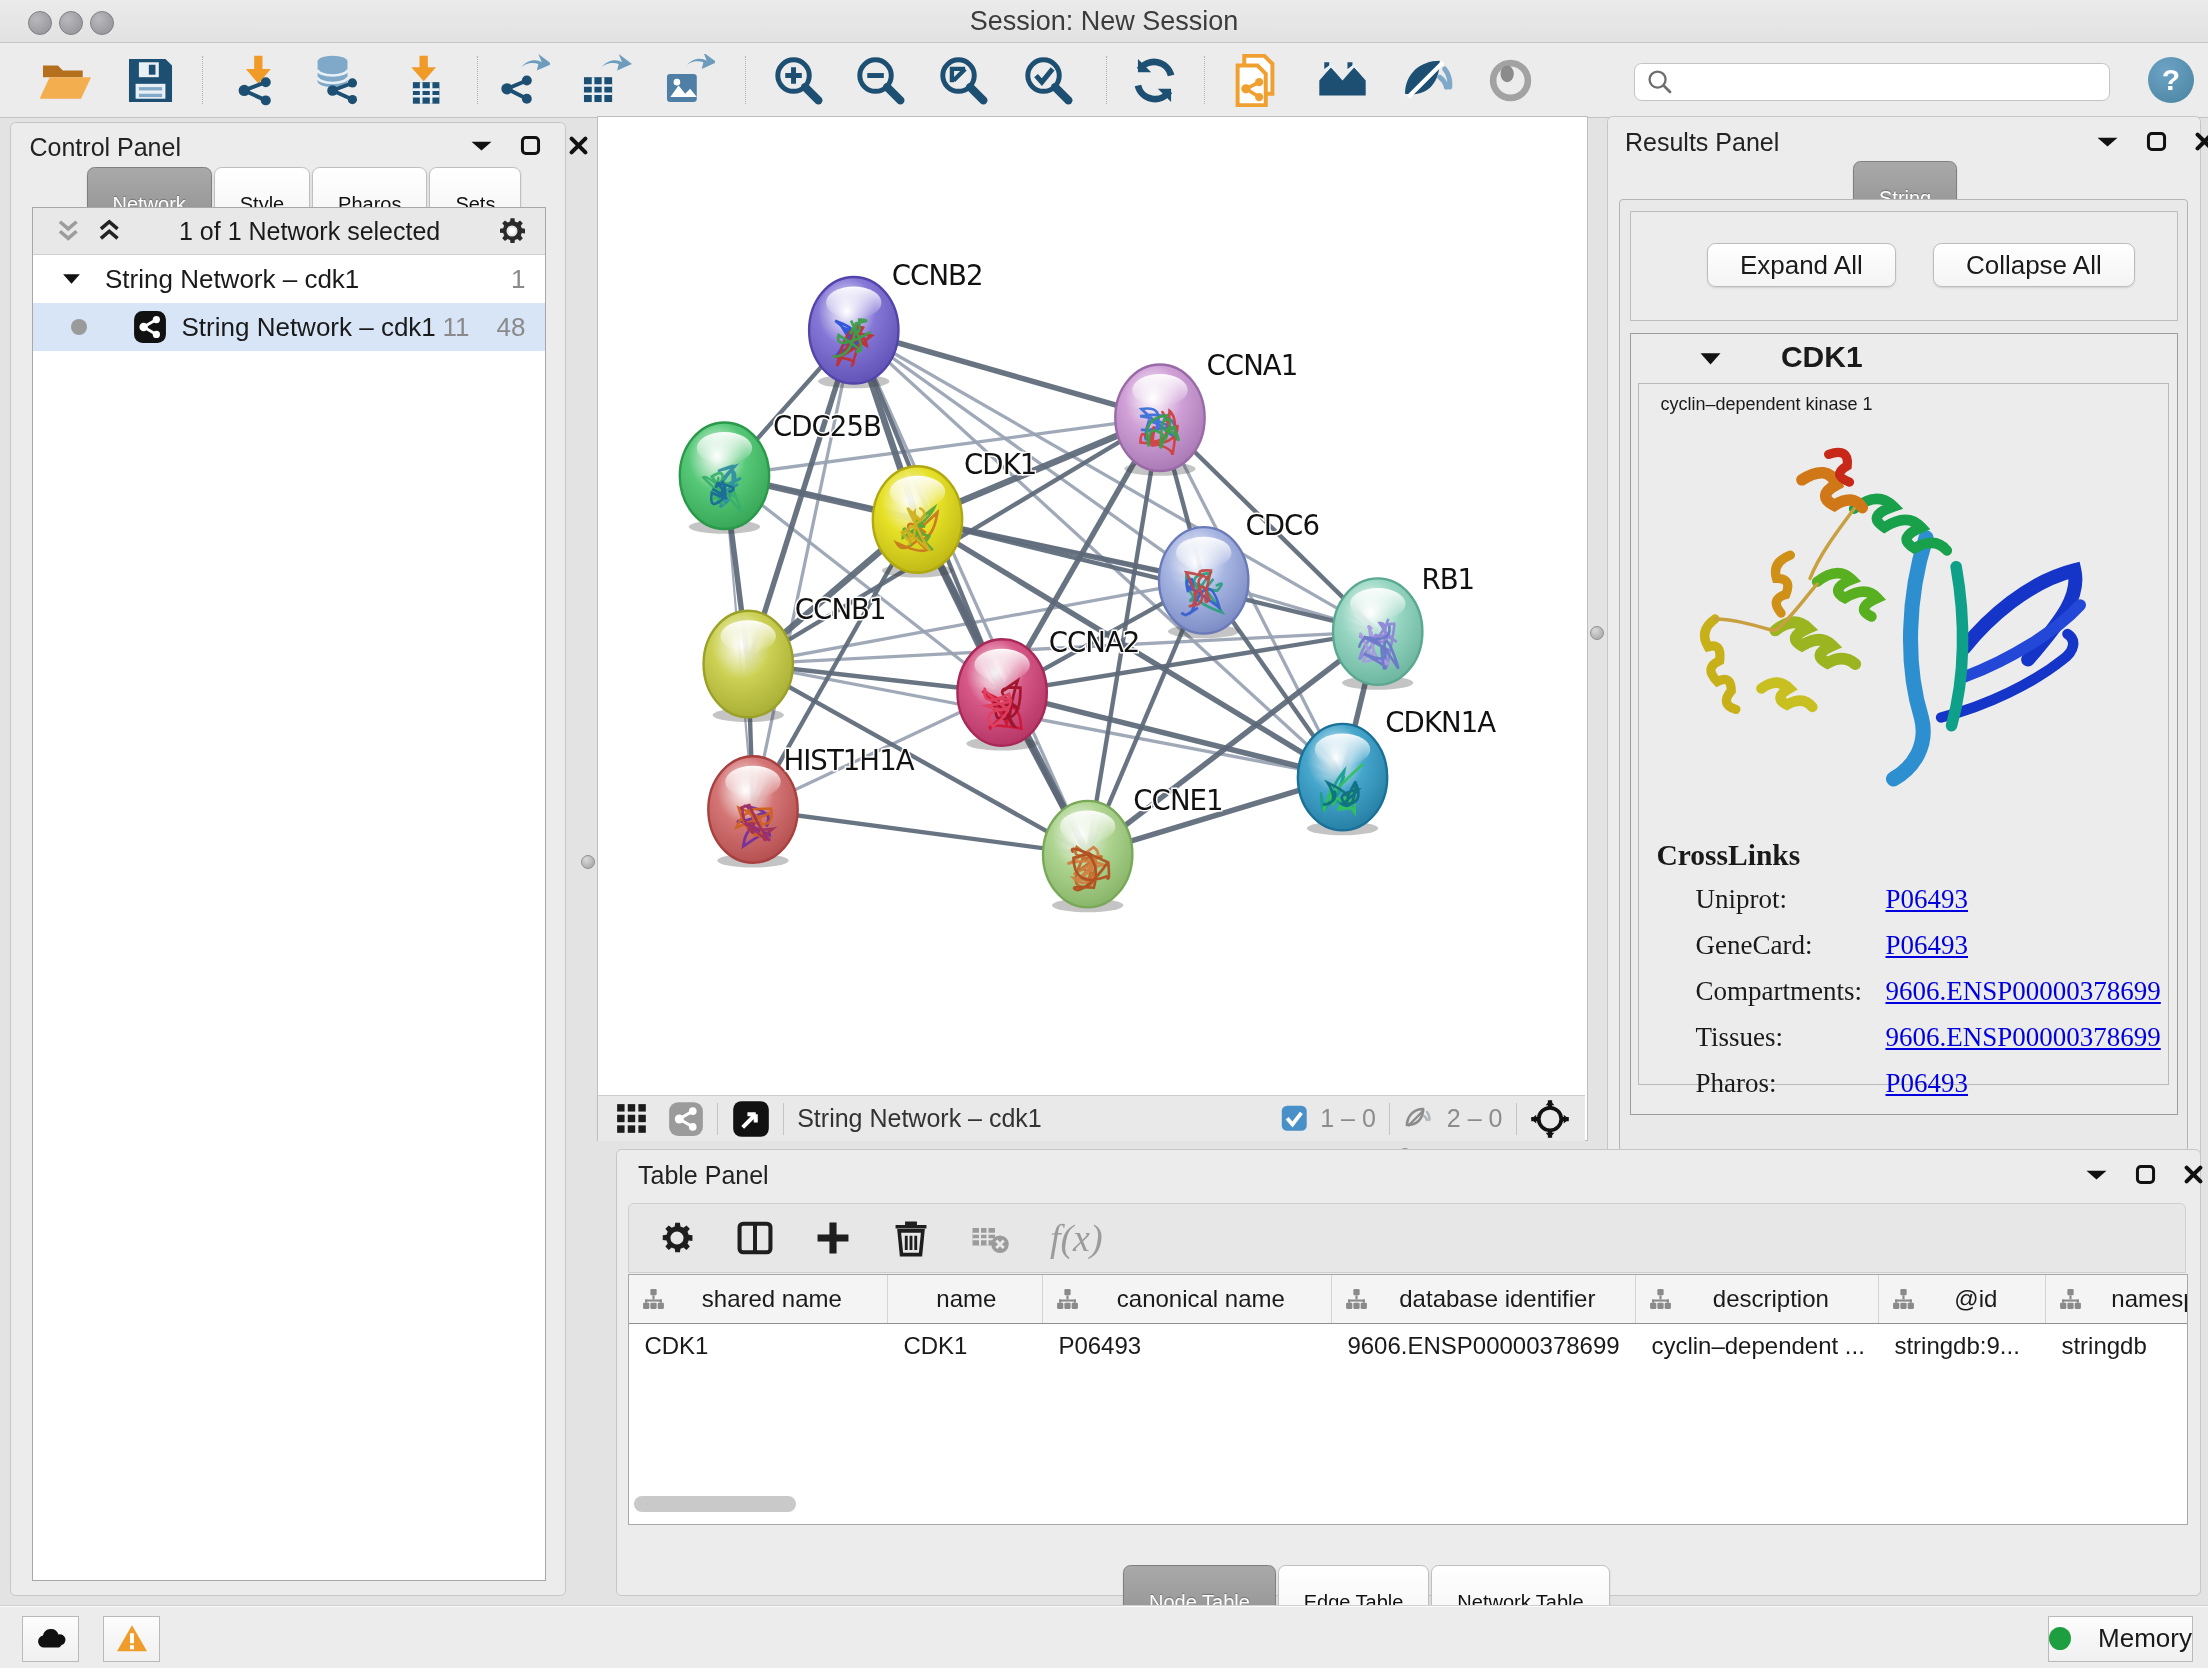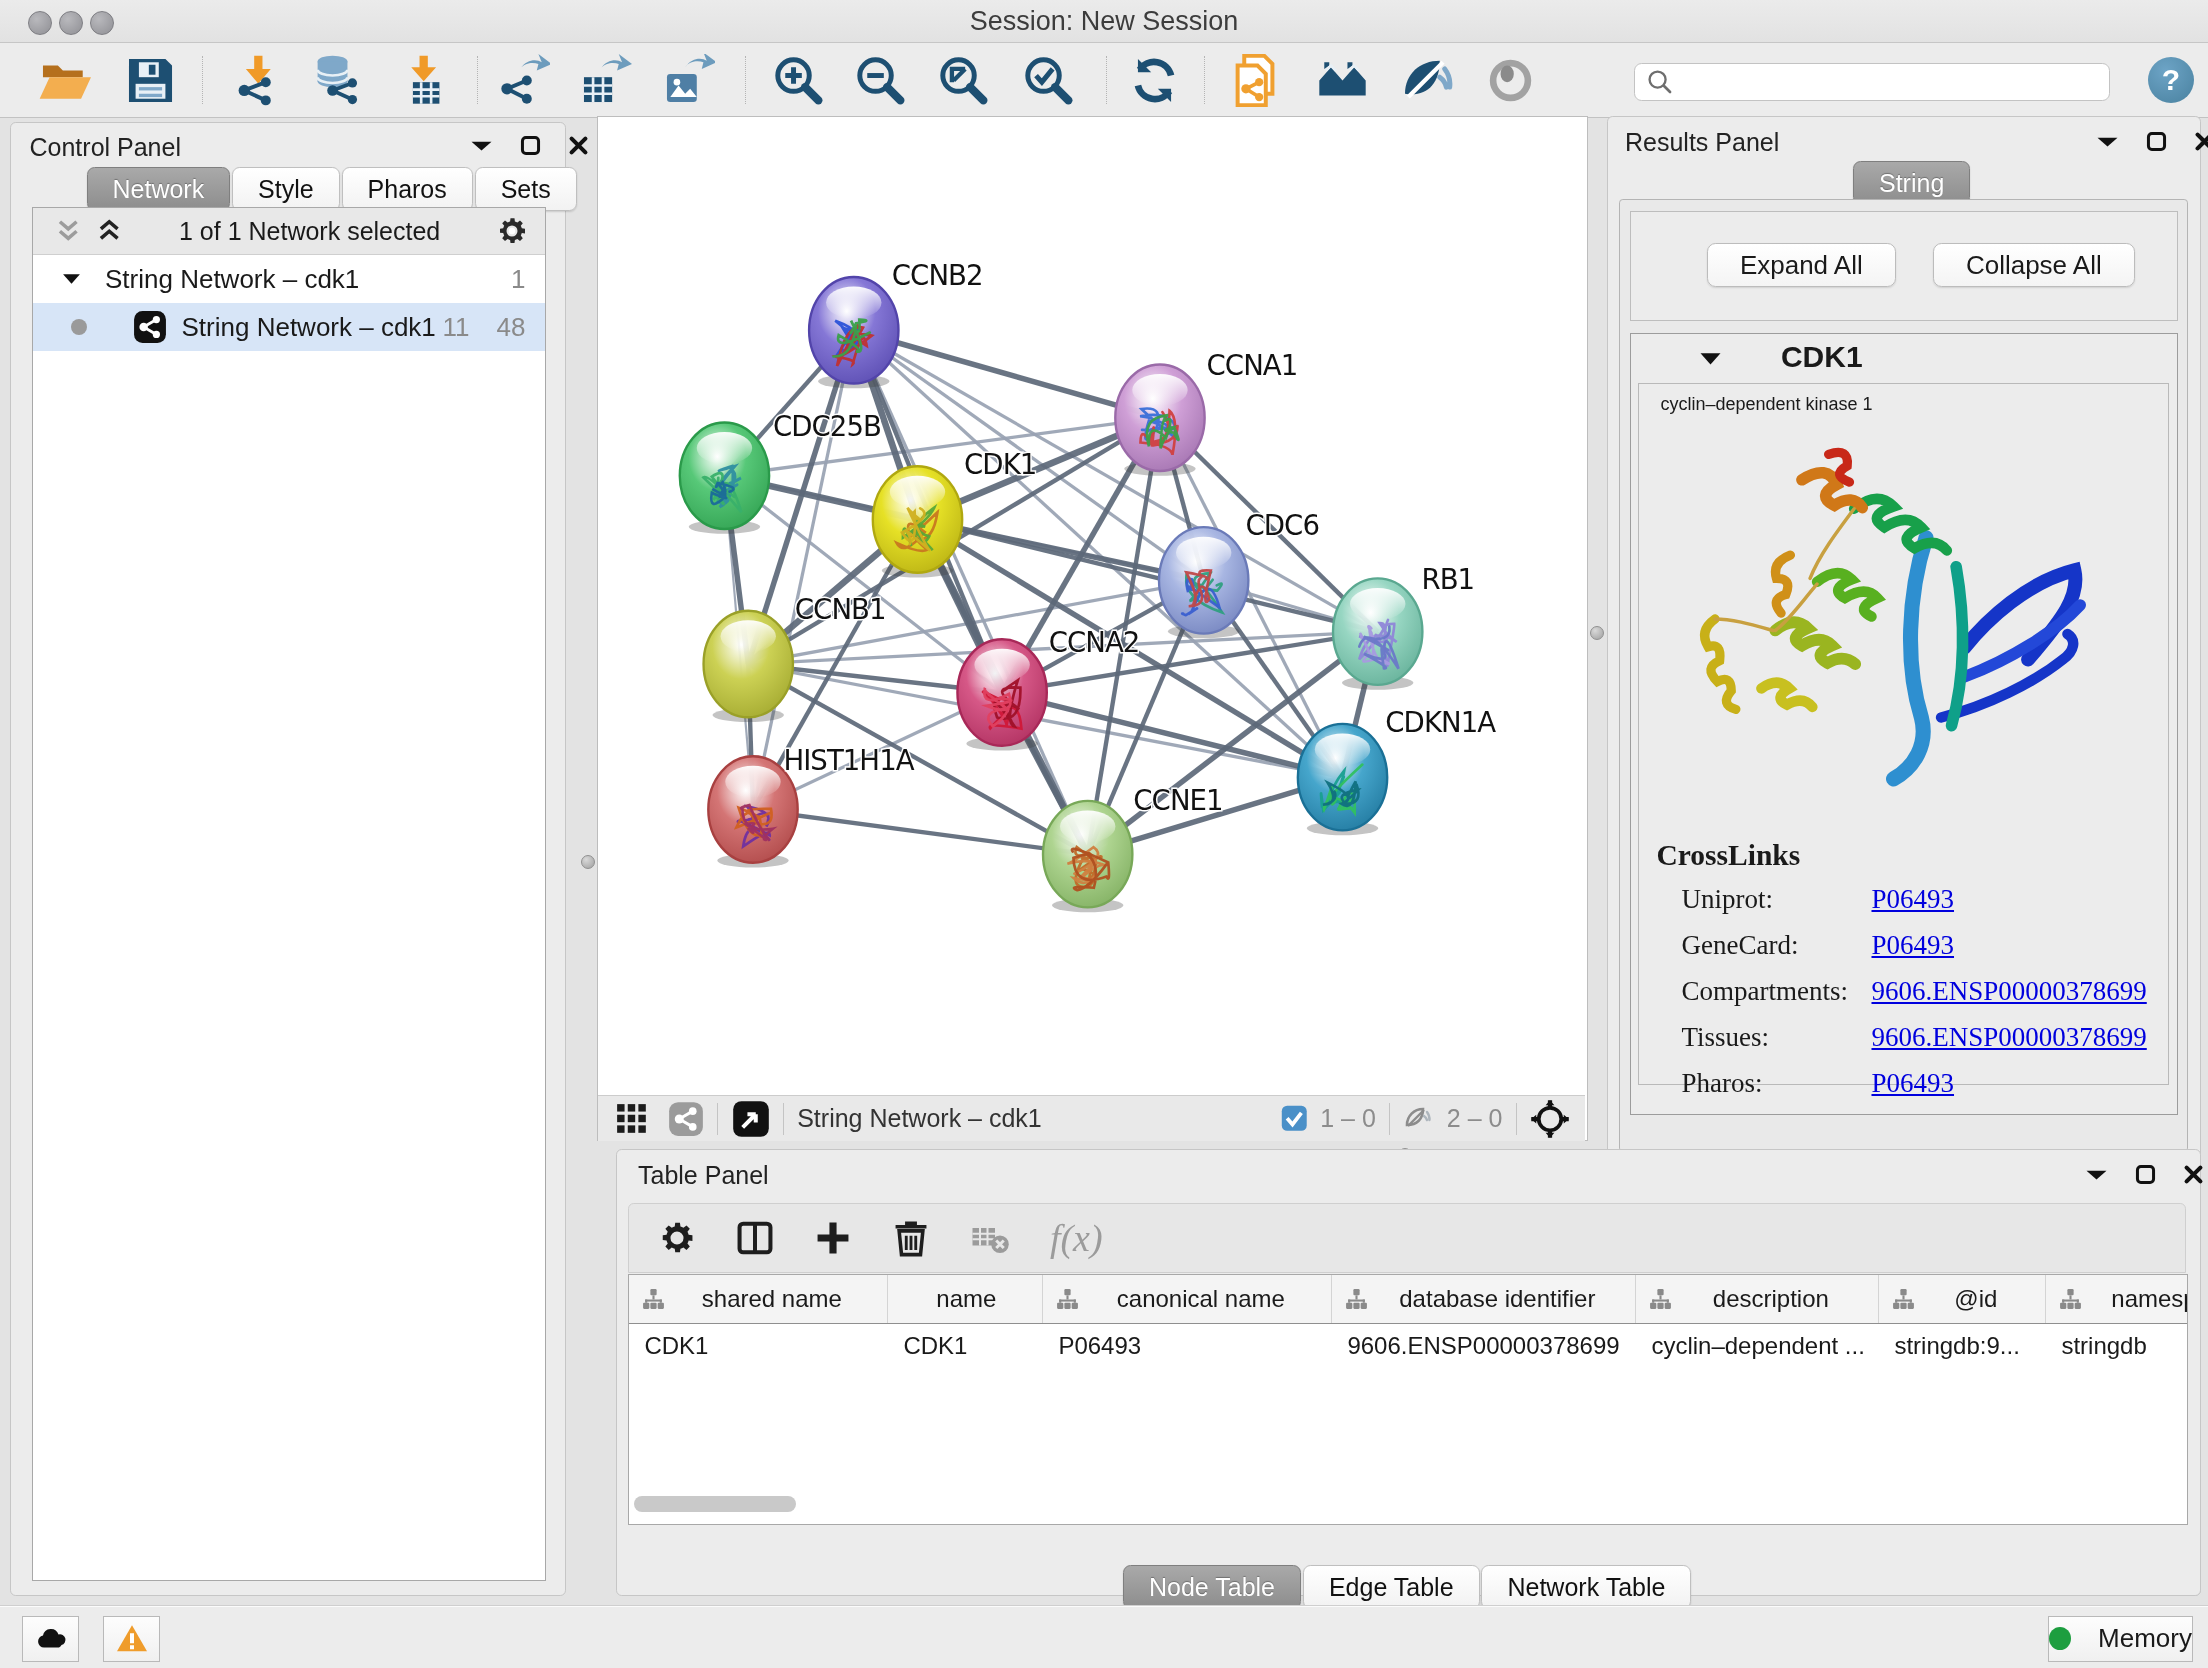--- a/index.html
+++ b/index.html
@@ -21,22 +21,22 @@
   #searchbox{left:1634px;top:20px;width:474px;height:36px;background:#fff;
     border:1px solid #c3c3c3;border-radius:7.6px;display:flex;align-items:center;}
   #searchbox input{border:none;outline:none;font-size:23px;flex:1;background:transparent;
     font-family:"Liberation Sans",sans-serif;}
   #helpbtn{left:2148px;top:57px;width:46px;height:46px;border-radius:50%;
     background:radial-gradient(circle at 38% 30%,#6da4c6,#49819f);color:#fff;
     font-size:30px;font-weight:bold;display:flex;align-items:center;justify-content:center;top:57px;}
   
   .panel-title{font-size:25px;color:#222;}
   .pctl{display:flex;gap:25px;align-items:center;}
-  .tabbtn{height:42px;padding:0 25px;display:flex;align-items:center;justify-content:center;
-    font-size:25px;border:1px solid #bfbfbf;background:linear-gradient(#ffffff,#f2f2f2);
+  .tabbtn{height:42px;padding:15px 25px;display:flex;align-items:center;justify-content:center;
+    font-size:20px;border:1px solid #bfbfbf;background:linear-gradient(#ffffff,#f2f2f2);
     border-radius:7.6px;color:#111;box-shadow:0 1px 1.9px rgba(0,0,0,.15);}
   .tabbtn.sel{background:linear-gradient(#a9a9a9,#8d8d8d);color:#fff;border-color:#7f7f7f;
     text-shadow:0 -1px 1px rgba(0,0,0,.3);}
   .whitebox{background:#fff;border:1px solid #a8a8a8;}
   
   #cpanel{left:9.5px;top:122px;width:554px;height:1472px;background:#ececec;
     border:1px solid #c6c6c6;border-radius:5.7px;}
   #cp-tree-box{left:21px;top:84px;width:512px;height:1372px;}
   #cp-subhdr{left:0;top:0;width:100%;height:46px;background:#e8e8e8;
     border-bottom:1px solid #cfcfcf;display:flex;align-items:center;}
@@ -595,21 +595,21 @@
               <path d="M82 160 q 16 -13 28 -2 q -18 8 -5 15 q 16 -10 26 0 q -18 8 -4 15 q 14 -8 24 1" stroke="#9ab520" stroke-width="10"></path>
               <path d="M30 150 q -14 10 -6 24 q 12 -4 10 12 q -14 6 -2 18 q 12 -6 12 8 q -10 12 4 16" stroke="#c8b018" stroke-width="8"></path>
               <path d="M70 210 q 14 -10 24 0 q -14 8 -2 14 q 14 -8 22 2" stroke="#c8c020" stroke-width="9"></path>
               <path d="M95 95 q -16 6 -12 20 q 14 0 8 14 q -14 4 -4 16" stroke="#d09018" stroke-width="8"></path>
               <path d="M105 30 q 22 -14 30 4 q -18 10 -2 18 q 16 -10 24 2" stroke="#d07818" stroke-width="10"></path>
               <path d="M128 8 q 18 -6 16 10 q -14 8 2 14" stroke="#c82818" stroke-width="8"></path>
               <path d="M150 55 C 135 75, 120 95, 112 115 M82 160 C 95 150, 105 135, 118 120 M30 150 C 45 150, 62 155, 80 160" stroke="#c8a040" stroke-width="3"></path>
             </g>
           </svg>
           <div class="abs serif" style="left:17px;top:455px;font-size:29.5px;font-weight:bold">CrossLinks</div>
-          <div class="abs" style="left:42px;top:500px;width:476px;display:flex;flex-direction:column;gap:15px;font-size:27px">
+          <div class="abs" style="left:56px;top:500px;width:476px;display:flex;flex-direction:column;gap:15px;font-size:27px">
             <div style="display:flex">
               <span class="serif" style="width:190px">Uniprot:</span>
               <span class="xlink">P06493</span>
             </div>
             <div style="display:flex">
               <span class="serif" style="width:190px">GeneCard:</span>
               <span class="xlink">P06493</span>
             </div>
             <div style="display:flex">
               <span class="serif" style="width:190px">Compartments:</span>

